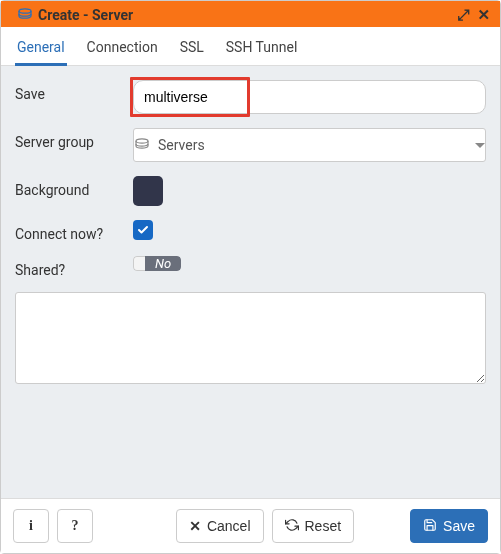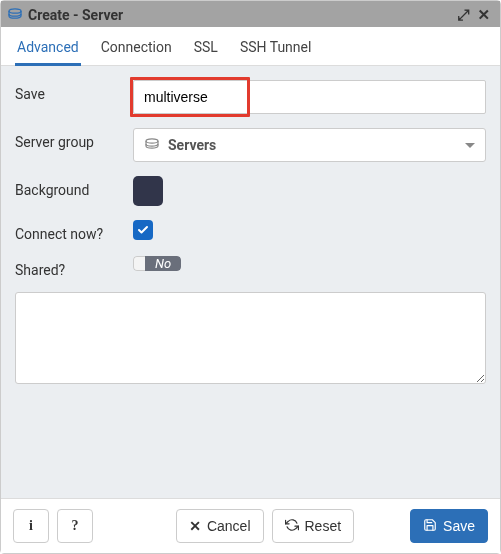--- a/index.html
+++ b/index.html
@@ -17,22 +17,22 @@
     height: 554px;
     border: 1px solid #ccc;
     border-radius: 4px;
     display: flex;
     flex-direction: column;
     position: relative;
   }
   .dialog-header {
     display: flex;
     align-items: center;
-    padding: 6px 10px 4px 6px;
-    background: #a3a3a3;
+    padding: 6px 10px 4px 16px;
+    background: #f97316;
   }
   .dialog-header .title {
     font-weight: 700;
     font-size: 14px;
     flex: 1;
     display: flex;
     align-items: center;
     gap: 5px;
   }
   .hdr-icon {
@@ -92,21 +92,21 @@
     color: #333;
     font-size: 14px;
   }
   .form-row .control {
     flex: 1;
   }
   .text-input {
     width: 100%;
     height: 34px;
     border: 1px solid #ccc;
-    border-radius: 2px;
+    border-radius: 10px;
     padding: 0 10px;
     font-size: 14px;
     background: #fff;
   }
   .name-wrap {
     position: relative;
   }
   .name-highlight {
     position: absolute;
     top: -3px;
@@ -118,24 +118,23 @@
     border-radius: 1px;
   }
   .select {
     width: 100%;
     height: 34px;
     border: 1px solid #ccc;
     border-radius: 3px;
     background: #fff;
     display: flex;
     align-items: center;
-    padding: 0 10px;
+    padding: 0 0;
     justify-content: space-between;
     cursor: pointer;
-    font-weight: bold;
   }
   .select-content {
     display: flex;
     align-items: center;
     gap: 8px;
     color: #555;
   }
   .server-icon {
     display: inline-flex;
     width: 16px;
@@ -260,21 +259,21 @@
       </span>
       <span>Create - Server</span>
     </div>
     <div class="hdr-controls">
       <span>⤢</span>
       <span>✕</span>
     </div>
   </div>
 
   <div class="tabs">
-    <div class="tab active"><span>Advanced</span></div>
+    <div class="tab active"><span>General</span></div>
     <div class="tab"><span>Connection</span></div>
     <div class="tab"><span>SSL</span></div>
     <div class="tab"><span>SSH Tunnel</span></div>
   </div>
 
   <div class="body">
 
     <div class="form-row">
       <div class="label">Save</div>
       <div class="control name-wrap">

